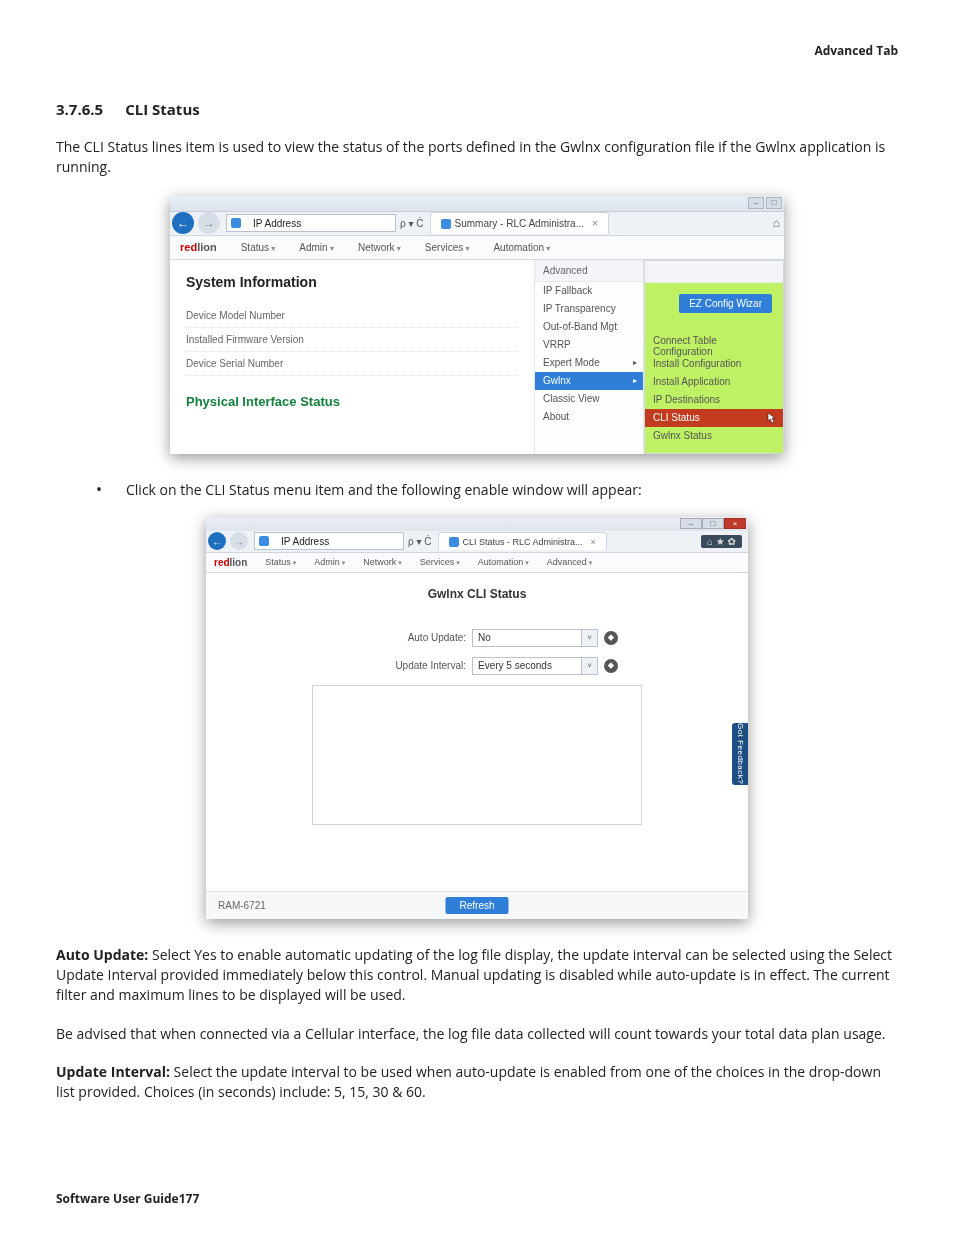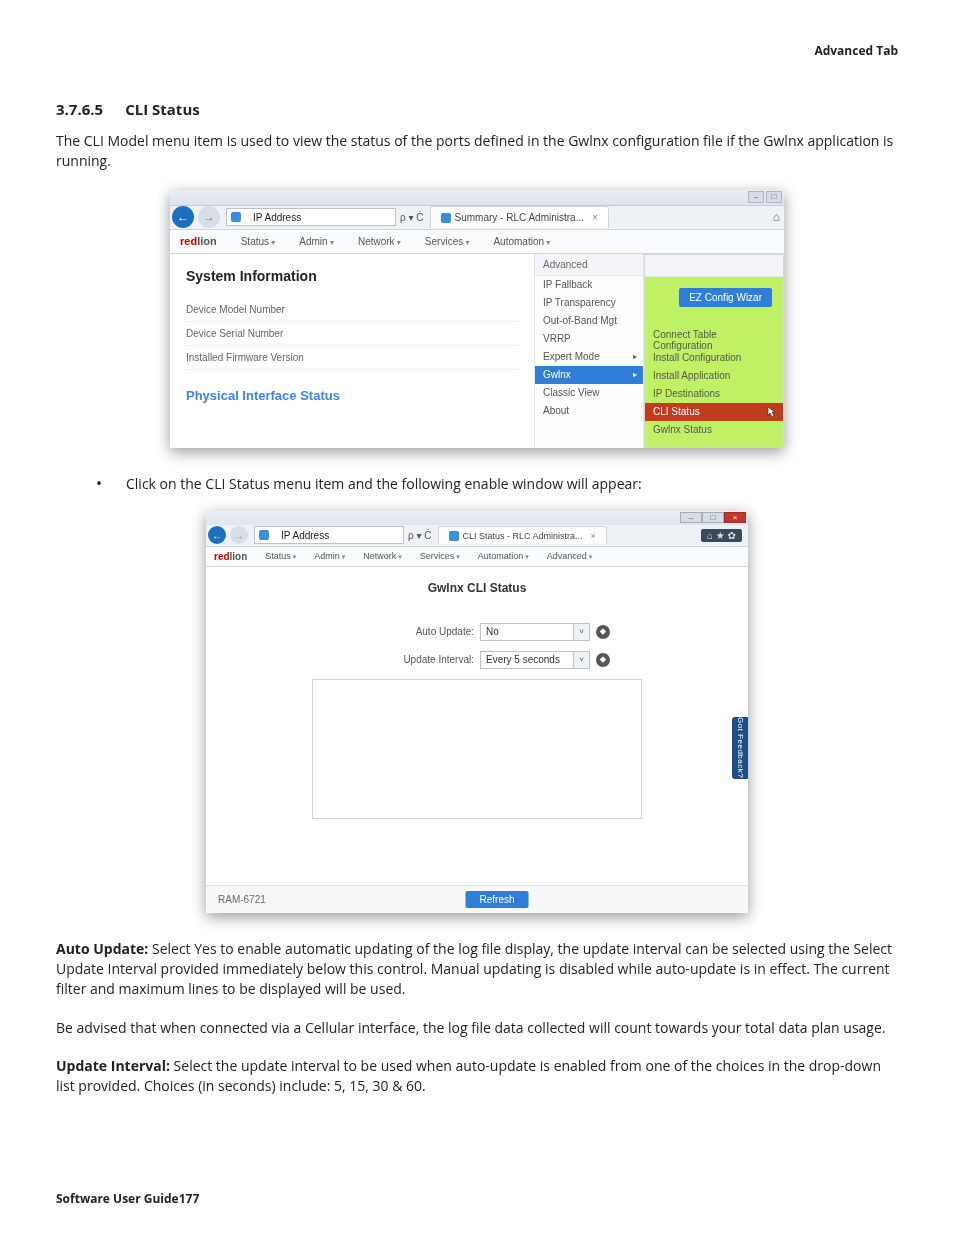--- a/index.html
+++ b/index.html
@@ -17,21 +17,21 @@
     min-height: 1235px;
     position: relative;
   }
   .header-right {
     text-align: right;
     font-weight: bold;
     font-size: 12px;
     margin-bottom: 40px;
   }
   .section-number { font-weight: bold; font-size: 15px; margin-right: 22px; }
-  .section-title-line { font-weight: bold; font-size: 15px; margin-bottom: 12px; }
+  .section-title-line { font-weight: bold; font-size: 15px; margin-bottom: 18px; }
   .body-text { font-size: 14px; line-height: 1.45; margin-bottom: 18px; }
   .bullet { display: flex; margin: 0 0 18px 40px; font-size: 14px; }
   .bullet .dot { margin-right: 24px; font-size: 16px; line-height: 1.2; }
   .figure-wrap { text-align: center; margin: 12px 0 26px 0; }
   .figure {
     display: inline-block;
     box-shadow: 0 4px 14px rgba(0,0,0,0.4);
     background: #fff;
     text-align: left;
     font-family: Tahoma, Arial, sans-serif;
@@ -66,21 +66,21 @@
     height: 24px; border-bottom: 1px solid #d3d8df; display: flex; align-items: center;
     padding: 0 10px; gap: 24px; font-size: 10px; color: #555; background: #fafbfc;
   }
   .menubar .logo { font-weight: bold; font-size: 11px; }
   .menubar .logo .red { color: #c00; }
   .menubar .mitem::after { content: " \25BE"; font-size: 8px; color: #888; }
   .fig1-body { display: flex; height: 194px; position: relative; background: #fff; }
   .fig1-left { flex: 1; padding: 14px 16px; color: #444; }
   .sysinfo-title { font-size: 14px; font-weight: bold; color: #222; margin-bottom: 14px; }
   .sysrow { font-size: 10px; color: #666; padding: 6px 0; border-bottom: 1px dotted #e2e5ea; }
-  .phys-title { font-size: 13px; font-weight: bold; color: #3b82f6; margin-top: 18px; }
+  .phys-title { font-size: 13px; font-weight: bold; color: #15803d; margin-top: 18px; }
   .dd-col {
     width: 110px; border-left: 1px solid #e2e5ea; border-right: 1px solid #e2e5ea;
     background: #fdfdfe; font-size: 10px;
   }
   .dd-col .dh {
     height: 22px; display: flex; align-items: center; padding: 0 8px; color: #666;
     border-bottom: 1px solid #e6e9ed; background: #f3f5f8;
   }
   .dd-col .di { height: 18px; display: flex; align-items: center; padding: 0 8px; color: #555; position: relative; }
   .dd-col .di.hl { background: #2f7ed8; color: #fff; }
@@ -112,21 +112,21 @@
   .ie-bar2 .addr { flex: 0 0 150px; }
   .ie-bar2 .ir { margin-left: auto; margin-right: 6px; color: #ddd; font-size: 10px; background: #394a5c; padding: 1px 6px; border-radius: 2px; display: flex; gap: 6px; }
   .menubar2 { height: 20px; border-bottom: 1px solid #d3d8df; display: flex; align-items: center; padding: 0 8px; gap: 18px; font-size: 9px; color: #555; background: #fafbfc; }
   .menubar2 .logo { font-weight: bold; font-size: 10px; }
   .menubar2 .mitem::after { content: " \25BE"; font-size: 7px; color: #888; }
   .fig2-body { padding: 14px 14px 10px 14px; background: #fff; position: relative; min-height: 318px; }
   .gwl-title { text-align: center; font-weight: bold; font-size: 12px; color: #333; margin-bottom: 28px; }
   .form-row { display: flex; align-items: center; justify-content: center; gap: 6px; margin-bottom: 10px; font-size: 10px; color: #555; }
   .form-row .lab { width: 130px; text-align: right; }
   .form-row .sel {
-    width: 110px; height: 18px; border: 1px solid #b9c1cc; background: #fff;
+    width: 126px; height: 18px; border: 1px solid #b9c1cc; background: #fff;
     display: flex; align-items: center; padding: 0 5px; position: relative; color: #333;
   }
   .form-row .sel .dv { position: absolute; right: 0; top: 0; width: 16px; height: 16px; border-left: 1px solid #b9c1cc; display: flex; align-items: center; justify-content: center; font-size: 8px; color: #555; background: #eef1f5; }
   .form-row .hint {
     width: 14px; height: 14px; border-radius: 50%; background: #555; color: #fff;
     font-size: 9px; display: flex; align-items: center; justify-content: center;
   }
   .logbox {
     margin: 8px auto 0 auto; width: 330px; height: 140px; border: 1px solid #cfd5dc; background: #fff;
   }
@@ -136,39 +136,39 @@
     display: flex; align-items: center; justify-content: center; letter-spacing: 0.5px;
     border-top-left-radius: 3px; border-bottom-left-radius: 3px;
   }
   .fig2-footer {
     height: 28px; border-top: 1px solid #dfe3e8; display: flex; align-items: center;
     padding: 8px 12px; background: #f6f8fa; position: relative;
   }
   .fig2-footer .model { font-size: 10px; color: #666; }
   .fig2-footer .refresh {
     position: absolute; left: 50%; transform: translateX(-50%);
-    background: #2f7ed8; color: #fff; font-size: 10px; padding: 3px 14px; border-radius: 2px; margin-left: 20px;
+    background: #2f7ed8; color: #fff; font-size: 10px; padding: 3px 14px; border-radius: 2px;
   }
   .para-label { font-weight: bold; }
   .page-footer {
     position: absolute; bottom: 28px; left: 56px; right: 56px;
     display: flex; justify-content: flex-start; font-size: 12px; font-weight: bold;
   }
 </style>
 </head>
 <body>
 
 <div class="page">
   <div class="header-right">Advanced Tab</div>
 
   <div class="section-title-line">
     <span class="section-number">3.7.6.5</span><span>CLI Status</span>
   </div>
 
-  <p class="body-text">The CLI Model menu item is used to view the status of the ports defined in the Gwlnx configuration file if the Gwlnx application is running.</p>
+  <p class="body-text">The CLI Status lines item is used to view the status of the ports defined in the Gwlnx configuration file if the Gwlnx application is running.</p>
 
   <div class="figure-wrap">
     <div class="figure fig1">
       <div class="win-titlebar">
         <div class="wb">
             <span>–</span>
             <span>□</span>
           </div>
       </div>
       <div class="ie-bar">
@@ -193,22 +193,22 @@
         <span class="mitem">Status</span>
         <span class="mitem">Admin</span>
         <span class="mitem">Network</span>
         <span class="mitem">Services</span>
         <span class="mitem">Automation</span>
       </div>
       <div class="fig1-body">
         <div class="fig1-left">
           <div class="sysinfo-title">System Information</div>
           <div class="sysrow">Device Model Number</div>
+          <div class="sysrow">Installed Firmware Version</div>
           <div class="sysrow">Device Serial Number</div>
-          <div class="sysrow">Installed Firmware Version</div>
           <div class="phys-title">Physical Interface Status</div>
         </div>
         <div class="dd-col">
           <div class="dh mitem">Advanced</div>
           <div class="di">IP Fallback</div>
           <div class="di">IP Transparency</div>
           <div class="di">Out-of-Band Mgt</div>
           <div class="di">VRRP</div>
           <div class="di">
               <span>Expert Mode</span>

